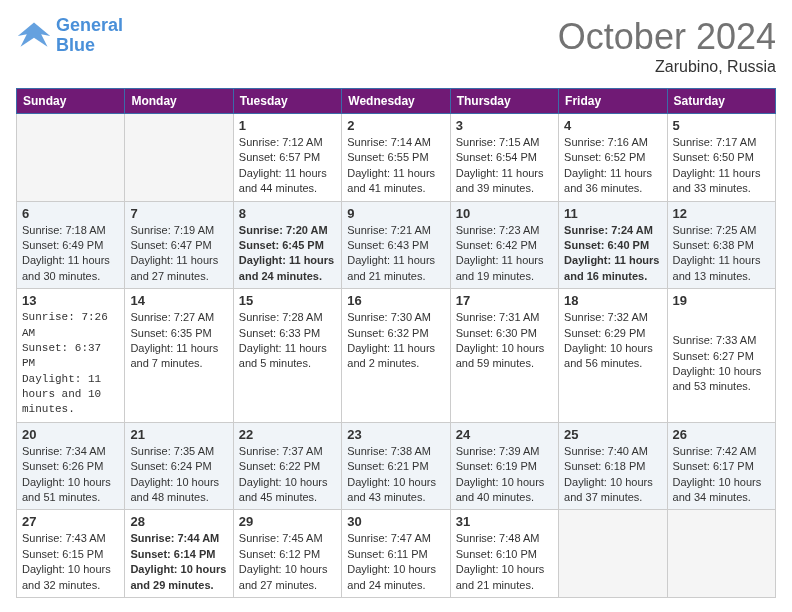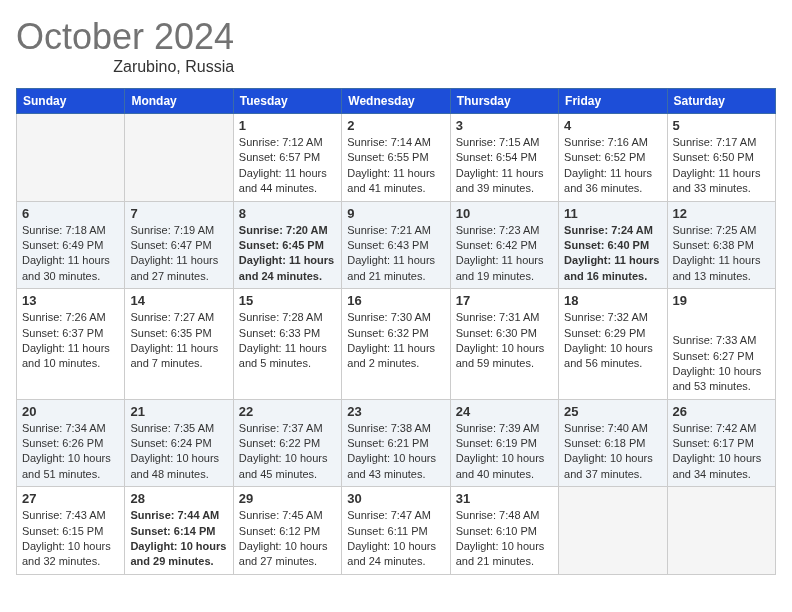--- a/index.html
+++ b/index.html
@@ -45,21 +45,21 @@
     .location {
       font-size: 16px;
       color: #333;
     }
     .calendar {
       width: 100%;
       border-collapse: collapse;
       font-size: 11px;
     }
     .calendar th {
-      background: #1d4ed8;
+      background: #701a75;
       color: #fff;
       text-align: left;
       padding: 5px 6px;
       font-size: 12px;
       font-weight: bold;
       border: 1px solid #3a6ba8;
     }
     .calendar td {
       border: 1px solid #ccc;
       vertical-align: top;
@@ -83,20 +83,29 @@
       line-height: 1.4;
     }
     .row-stripe td {
       background: #f0f4f8;
     }
   </style>
 </head>
 <body>
 
 <div class="header">
+  <div class="logo">
+    <svg class="logo-bird" viewBox="0 0 40 40" xmlns="http://www.w3.org/2000/svg">
+      <polygon points="20,5 38,20 28,18 35,32 20,22 5,32 12,18 2,20" fill="#4a90d9" opacity="0.85"></polygon>
+    </svg>
+    <div class="logo-text">
+      <div><span>General</span></div>
+      <div style="color:#4a90d9;">Blue</div>
+    </div>
+  </div>
   <div class="title-block">
     <div class="month-title">October 2024</div>
     <div class="location">Zarubino, Russia</div>
   </div>
 </div>
 
 <table class="calendar">
   <thead>
     <tr>
     <th>Sunday</th>
@@ -183,21 +192,21 @@
         <td>
           <span class="day-number">12</span>
           <div class="day-info" style="white-space: pre-wrap;">Sunrise: 7:25 AM
 Sunset: 6:38 PM
 Daylight: 11 hours and 13 minutes.</div>
         </td>
       </tr>
       <tr>
         <td>
           <span class="day-number">13</span>
-          <div class="day-info" style="white-space: pre-wrap;">Sunrise: 7:26 AM
+          <div class="day-info" style="white-space: pre-wrap; font-family: Liberation Mono, monospace;">Sunrise: 7:26 AM
 Sunset: 6:37 PM
 Daylight: 11 hours and 10 minutes.</div>
         </td>
         <td>
           <span class="day-number">14</span>
           <div class="day-info" style="white-space: pre-wrap;">Sunrise: 7:27 AM
 Sunset: 6:35 PM
 Daylight: 11 hours and 7 minutes.</div>
         </td>
         <td>

